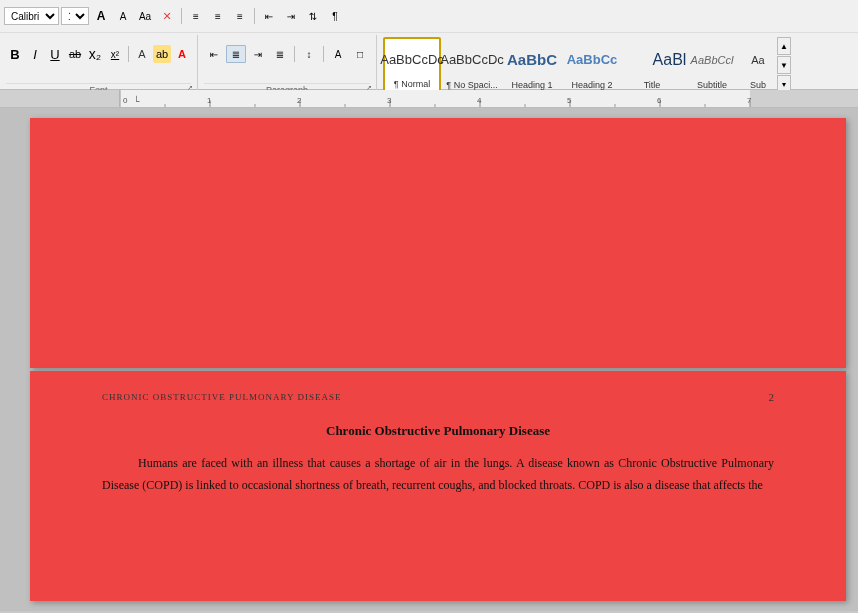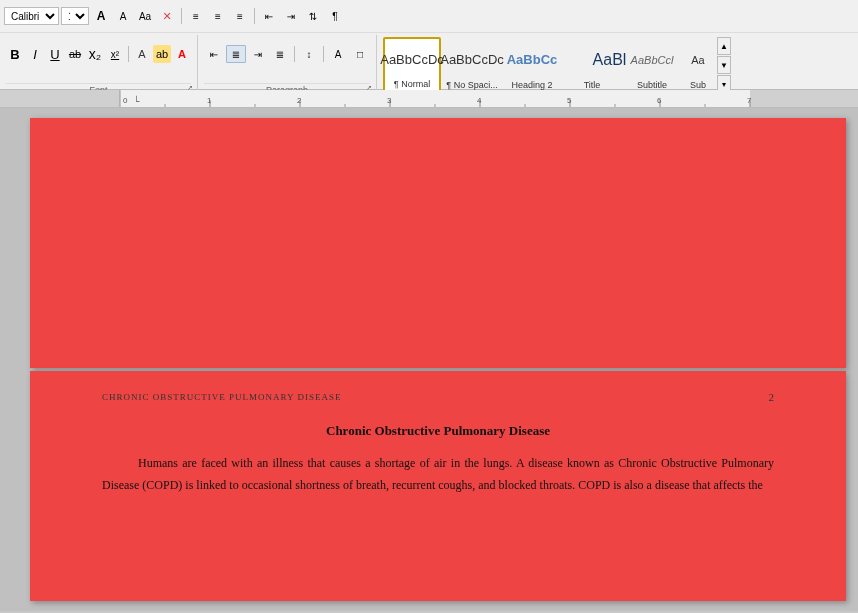--- a/index.html
+++ b/index.html
@@ -359,20 +359,26 @@
         <div class="style-label">¶ Normal</div>
       </div>
 
       <div class="style-item style-nospace">
         <div class="style-preview" style="font-size:13px;color:#333;">
           AaBbCcDc
         </div>
         <div class="style-label">¶ No Spaci...</div>
       </div>
 
+      <div class="style-item style-h1">
+        <div class="style-preview" style="font-size:15px;color:#365f91;font-weight:bold;">
+          AaBbC
+        </div>
+        <div class="style-label">Heading 1</div>
+      </div>
 
       <div class="style-item style-h2">
         <div class="style-preview" style="font-size:13px;color:#4f81bd;font-weight:bold;">
           AaBbCc
         </div>
         <div class="style-label">Heading 2</div>
       </div>
 
       <div class="style-item style-title">
         <div class="style-preview" style="font-size:16px;color:#17375e;">

